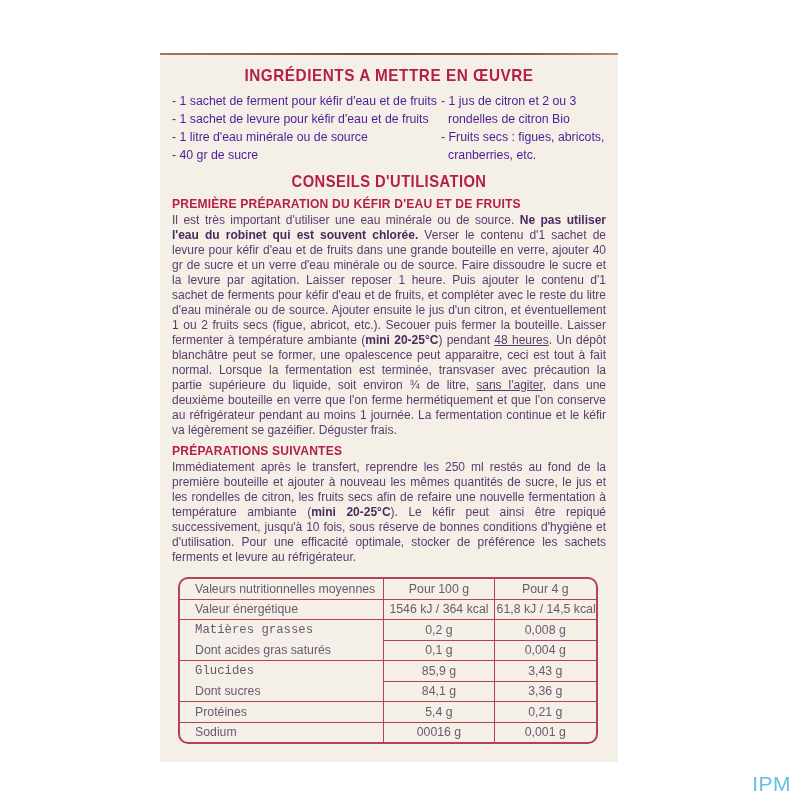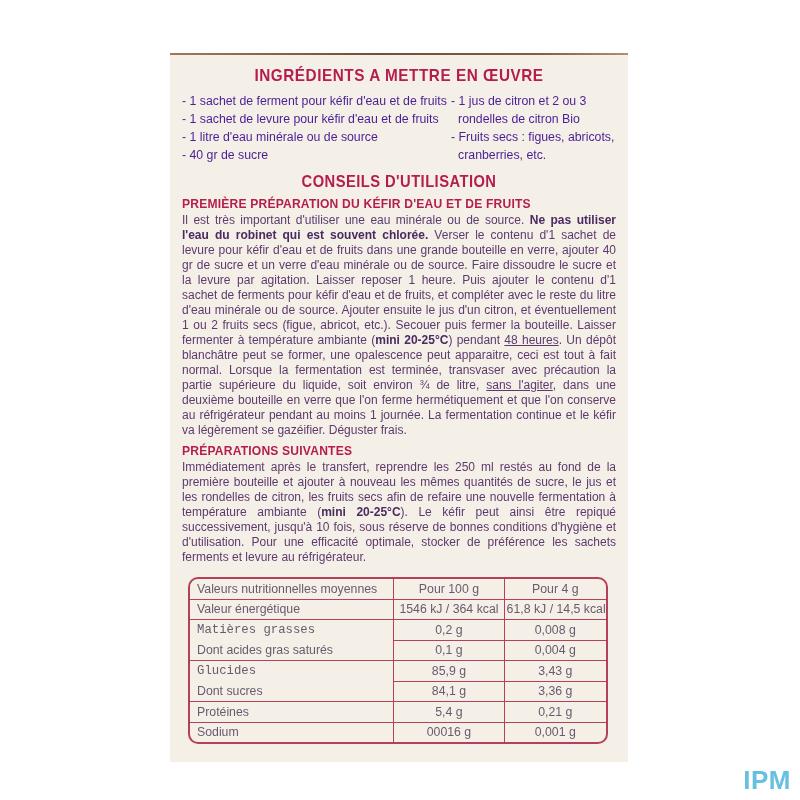--- a/index.html
+++ b/index.html
@@ -1,21 +1,21 @@
 <!DOCTYPE html>
 <html><head>
 <meta charset="utf-8">
 <style>
   html,body{margin:0;padding:0;}
   body{
     width:800px;height:800px;position:relative;background:#ffffff;
     font-family:"Liberation Sans",sans-serif;overflow:hidden;
   }
   .panel{
-    position:absolute;left:170px;top:53px;width:458px;height:709px;
+    position:absolute;left:160px;top:53px;width:458px;height:709px;
     background:#f4efe7;box-sizing:border-box;padding:0 12px;
   }
   .top-edge{
     position:absolute;top:0;left:0;right:0;height:2px;
     background:linear-gradient(to right,#a3765c,#7b4a38 45%,#8a5a44 80%,#b68c6e);
   }
   .ing-title{
     color:#b51d4d;text-align:center;font-size:17px;font-weight:bold;
     letter-spacing:.6px;margin:13px 0 6px;transform:scaleX(.9);
   }
@@ -40,33 +40,33 @@
   .body-para .u{text-decoration:underline;}
   .tbl-wrap{
     margin:12px 8px 0 6px;border:2px solid #b54059;border-radius:10px;
     overflow:hidden;
   }
   table.nutri{
     width:100%;border-collapse:collapse;font-size:12.3px;color:#6b5a6e;
     table-layout:fixed;
   }
   table.nutri td{
-    border:1.5px solid #b54059;padding:0 7px;height:19.5px;
+    border:1.5px solid #b54059;padding:0 15px;height:19.5px;
     white-space:nowrap;overflow:hidden;
   }
   table.nutri td.val{text-align:center;padding:0 2px;}
   table.nutri tr td:first-child{border-left:none;}
   table.nutri tr td:last-child{border-right:none;}
   table.nutri tr:first-child td{border-top:none;}
   table.nutri tr:last-child td{border-bottom:none;}
   table.nutri tr.nosep td:first-child{border-bottom:none;font-family:Liberation Mono, monospace;}
   table.nutri tr.sub td:first-child{border-top:none;}
   .watermark{
-    position:absolute;right:9px;bottom:4px;color:#68c0e0;font-size:26px;
-    font-weight:bold;letter-spacing:.5px;
+    position:absolute;right:9px;bottom:4px;color:#68c0e0;font-size:21px;
+    font-weight:normal;letter-spacing:.5px;
   }
 </style>
 </head>
 <body>
 
 <div class="panel">
   <div class="top-edge"></div>
 
   <div class="ing-title">INGRÉDIENTS A METTRE EN ŒUVRE</div>
 

